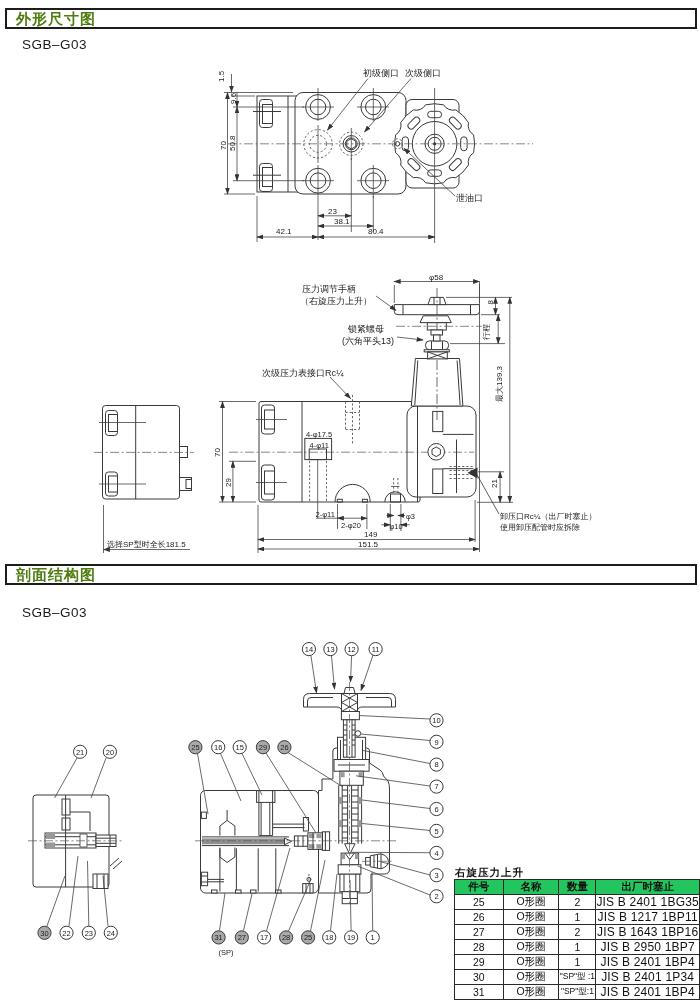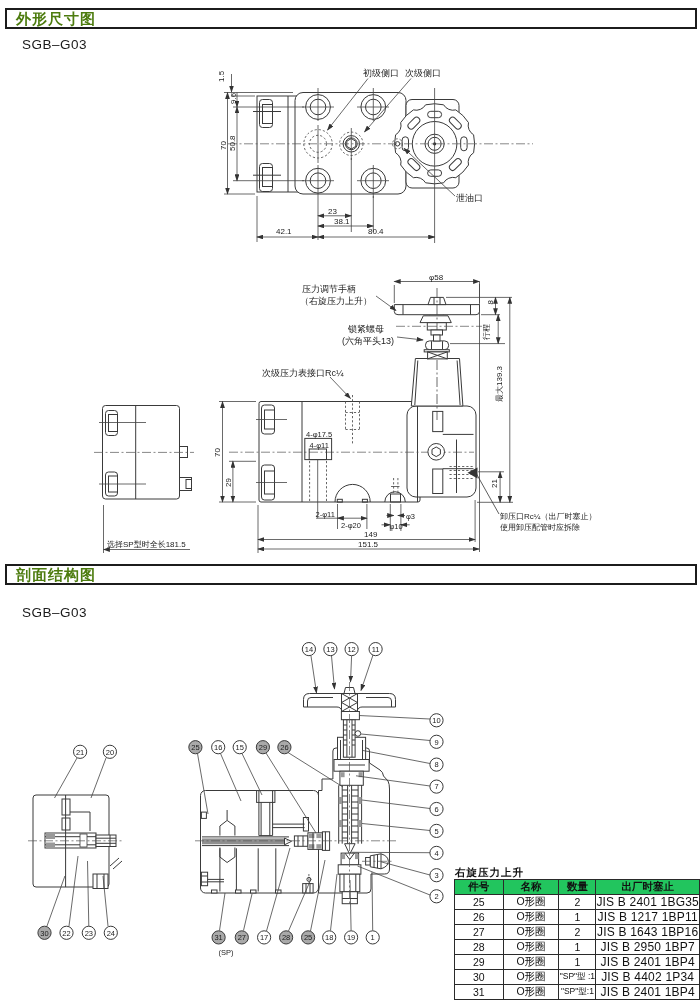--- a/index.html
+++ b/index.html
@@ -63,21 +63,21 @@
 <tr class="r">
         <td>29</td>
         <td>O形圈</td>
         <td>1</td>
         <td class="js">JIS B 2401 1BP4</td>
       </tr>
 <tr class="r">
         <td>30</td>
         <td>O形圈</td>
         <td style="font-size:8.5px">"SP"型 :1</td>
-        <td class="js">JIS B 4402 1P34</td>
+        <td class="js">JIS B 2401 1P34</td>
       </tr>
 <tr class="r">
         <td>31</td>
         <td>O形圈</td>
         <td style="font-size:8.5px">"SP"型:1</td>
         <td class="js">JIS B 2401 1BP4</td>
       </tr>
 </tbody>
   </table>
 <svg width="700" height="1005" viewBox="0 0 700 1005">

